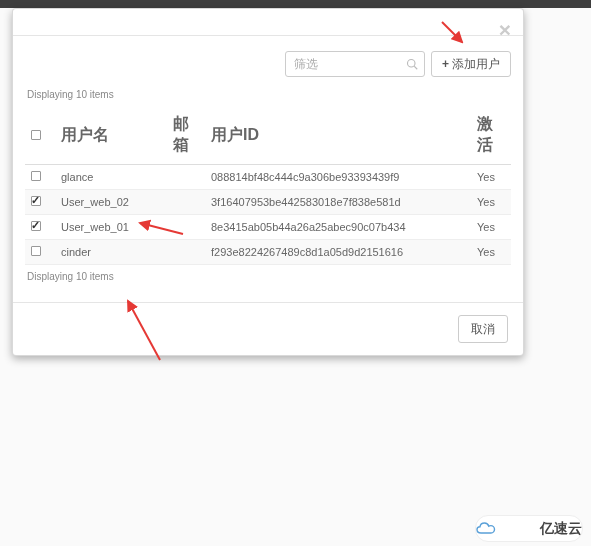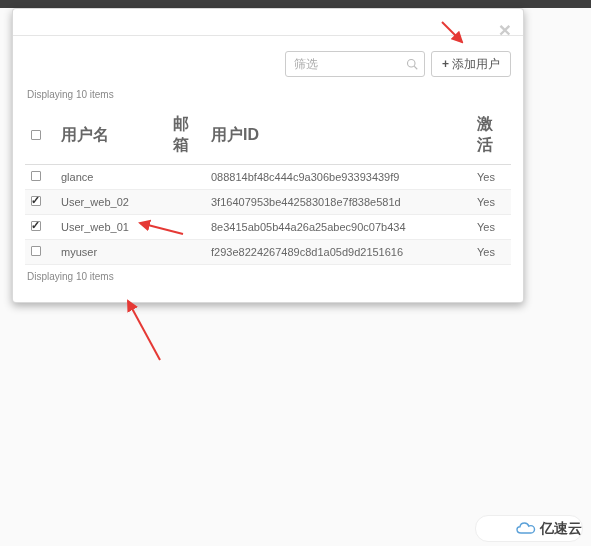--- a/index.html
+++ b/index.html
@@ -184,21 +184,21 @@
       position: absolute;
       bottom: 4px;
       right: 8px;
       width: 108px;
       height: 27px;
       background: #fff;
       border: 1px solid #eee;
       border-radius: 13px;
       display: flex;
       align-items: center;
-      justify-content: flex-end;
+      justify-content: space-between;
       gap: 4px;
       font-size: 14px;
       color: #444;
       font-weight: bold;
     }
     .yisu-logo svg { flex-shrink: 0; }
   </style>
 </head>
 <body>
 
@@ -266,32 +266,35 @@
           </tr>
           <tr>
             <td><span class="chk checked"></span></td>
             <td>User_web_01</td>
             <td></td>
             <td>8e3415ab05b44a26a25abec90c07b434</td>
             <td>Yes</td>
           </tr>
           <tr>
             <td><span class="chk"></span></td>
-            <td>myuser</td>
+            <td>cinder</td>
             <td></td>
             <td>f293e8224267489c8d1a05d9d2151616</td>
             <td>Yes</td>
           </tr>
         </tbody>
     </table>
 
     <div class="displaying" style="margin-top:6px;margin-bottom:0;">Displaying 10 items</div>
 
   </div>
 
+  <div class="modal-footer">
+    <button class="btn-cancel">取消</button>
+  </div>
 </div>
 
 <svg class="arrow" style="top:20px;left:440px;width:30px;height:30px;">
   <defs>
       <marker id="ah1" markerWidth="6" markerHeight="6" refX="5" refY="3" orient="auto">
         <path d="M0,0 L6,3 L0,6 Z" fill="#e53935"></path>
       </marker>
     </defs>
   <line x1="2" y1="2" x2="22" y2="22" stroke="#e53935" stroke-width="2" marker-end="url(#ah1)"></line>
 </svg>

